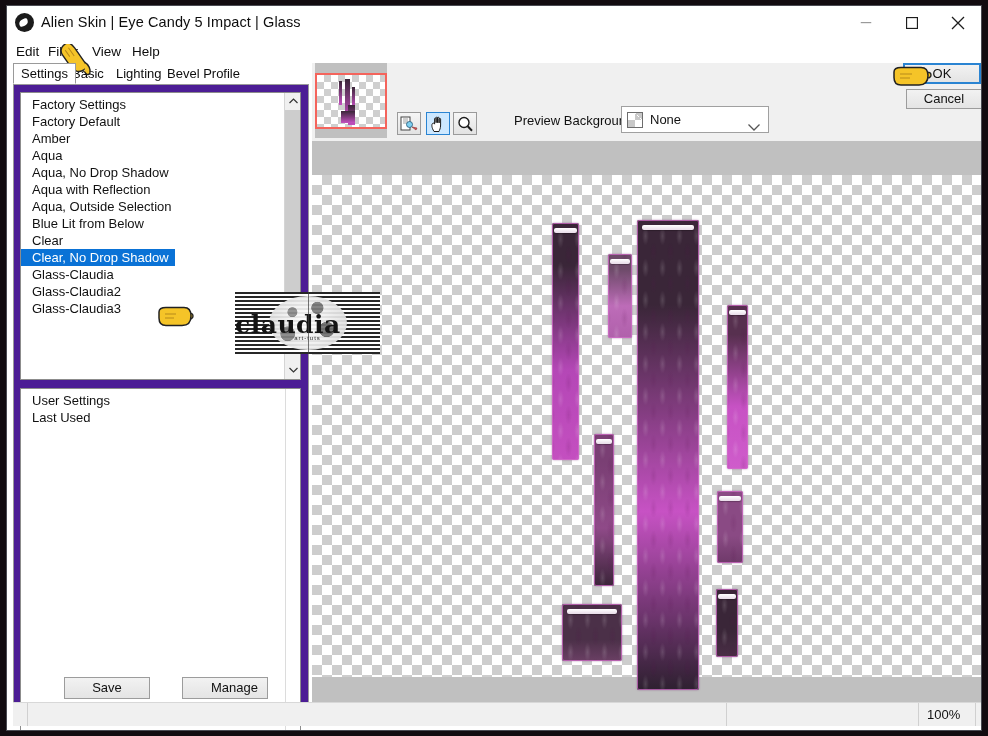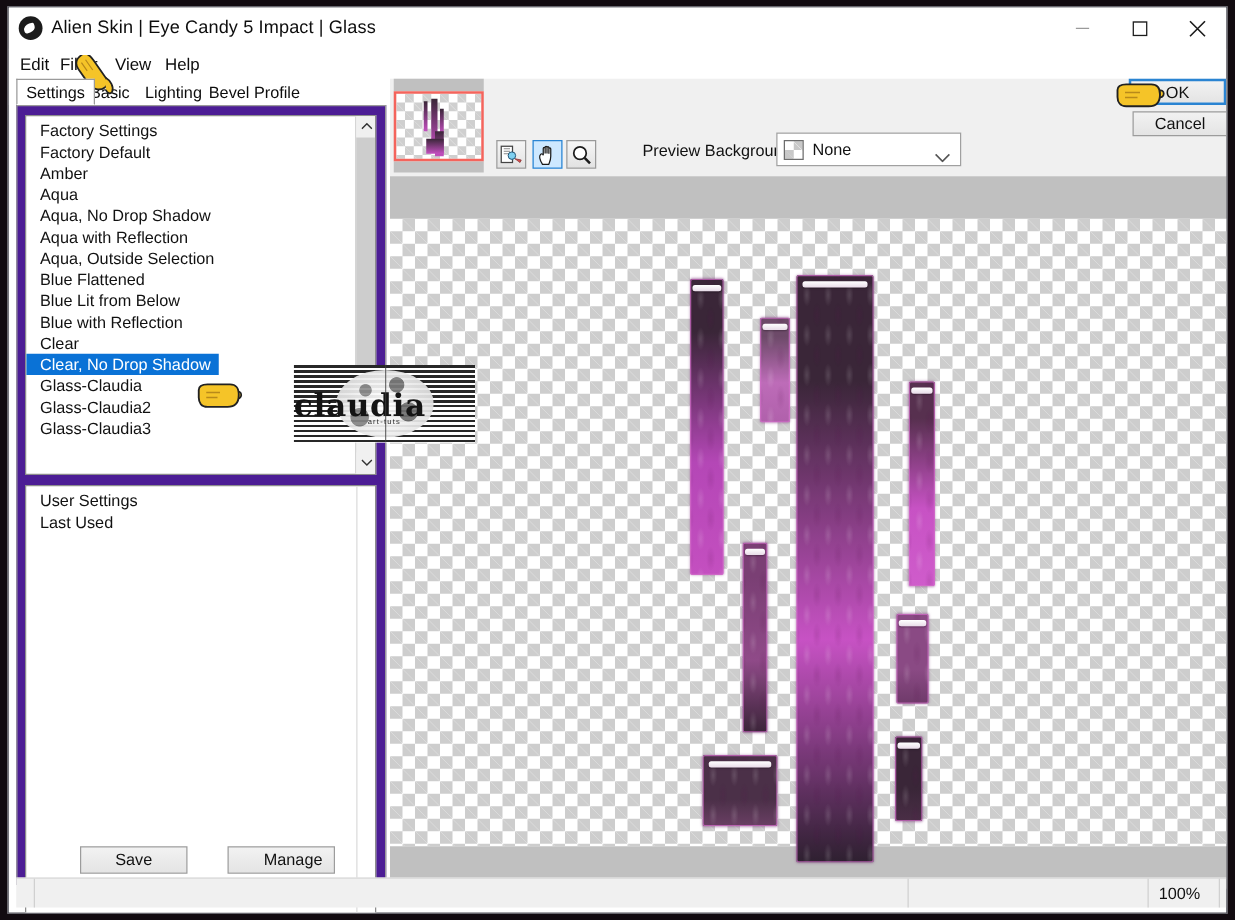--- a/index.html
+++ b/index.html
@@ -439,23 +439,21 @@
 
     <div id="settings-list">
       <div class="list-rows" id="settings-rows">
           <div class="list-row">Factory Settings</div>
           <div class="list-row">Factory Default</div>
           <div class="list-row">Amber</div>
           <div class="list-row">Aqua</div>
           <div class="list-row">Aqua, No Drop Shadow</div>
           <div class="list-row">Aqua with Reflection</div>
           <div class="list-row">Aqua, Outside Selection</div>
-          <div class="list-row">Blue Flattened</div>
           <div class="list-row">Blue Lit from Below</div>
-          <div class="list-row">Blue with Reflection</div>
           <div class="list-row">Clear</div>
           <div class="list-row selected-wrap"><span class="list-row selected" style="display: inline-block; padding-left: 11px; padding-right: 6px;">Clear, No Drop Shadow</span></div>
           <div class="list-row">Glass-Claudia</div>
           <div class="list-row">Glass-Claudia2</div>
           <div class="list-row">Glass-Claudia3</div>
         </div>
       <div class="vscroll">
         <div class="arrow up">
           <svg width="9" height="6">
               <path d="M0.5 5 L4.5 1 L8.5 5" stroke="#333" fill="none" stroke-width="1.2"></path>

